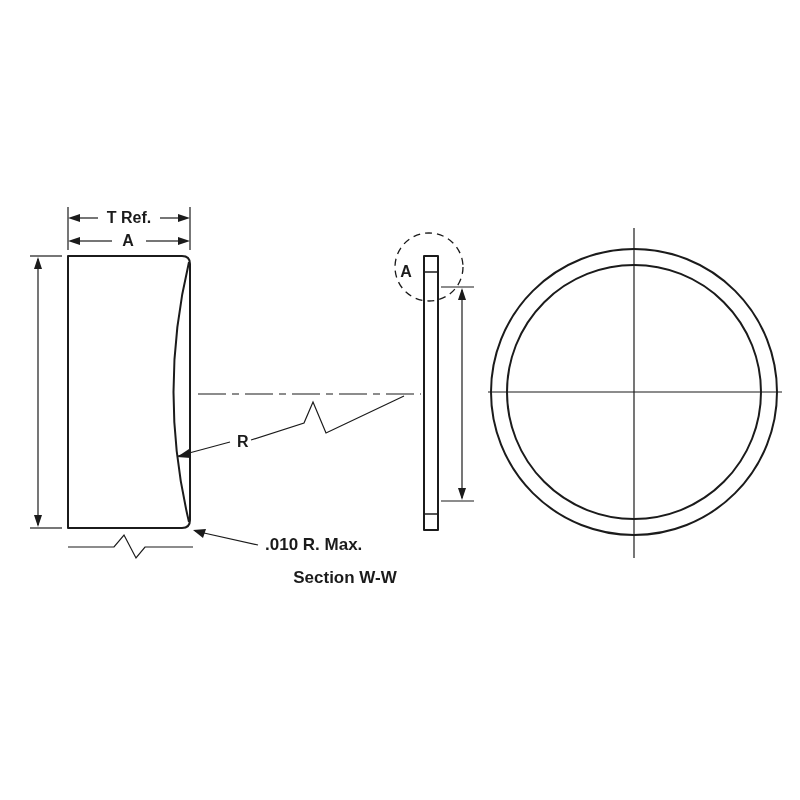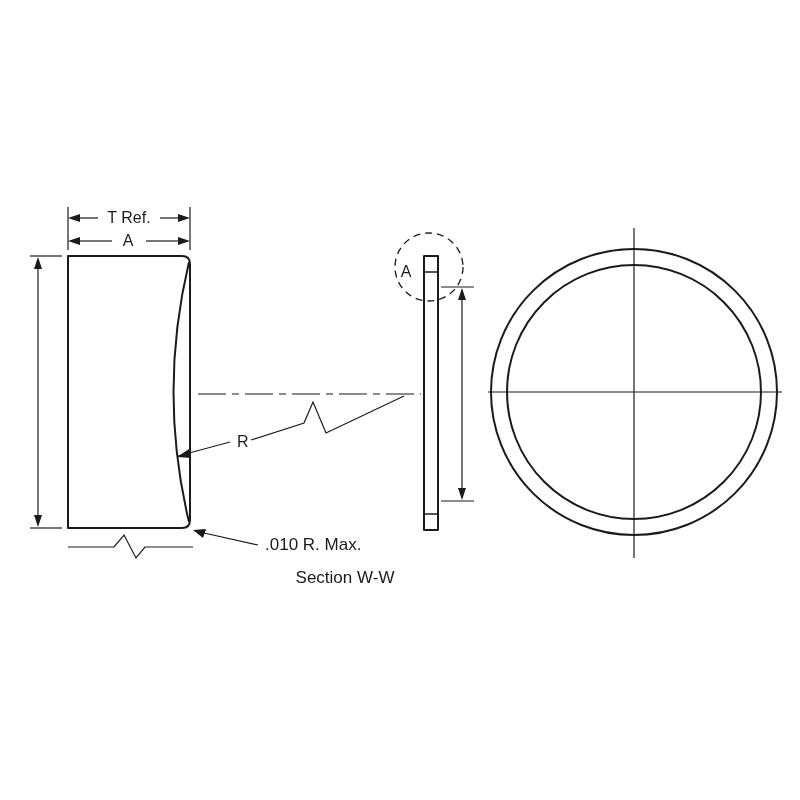--- a/index.html
+++ b/index.html
@@ -2,20 +2,21 @@
 <html style="--line: #1b1b1b; --bg: #ffffff;"><head>
 <meta charset="utf-8">
 <style>
   html,body{margin:0;padding:0;background:#ffffff;}
   .page{
     width:800px;height:764px;
     background:var(--bg,#ffffff);
     position:relative;
     font-family:"Liberation Sans",sans-serif;
     overflow:hidden;
+    font-weight:bold;
   }
   svg{display:block;}
   .outline{fill:none;stroke:var(--line,#1b1b1b);stroke-width:2;stroke-linejoin:round;}
   .thin{fill:none;stroke:var(--line,#1b1b1b);stroke-width:1.2;}
   .tick{fill:none;stroke:var(--line,#1b1b1b);stroke-width:1.5;}
   .dash-center{fill:none;stroke:var(--line,#1b1b1b);stroke-width:1.2;stroke-dasharray:28 6 7 6;}
   .dash-detail{fill:none;stroke:var(--line,#1b1b1b);stroke-width:1.3;stroke-dasharray:7 5;}
   .arrow{fill:var(--line,#1b1b1b);stroke:none;}
   text{fill:var(--line,#1b1b1b);font-family:"Liberation Sans",sans-serif;}
   .lbl{font-size:16px;}

